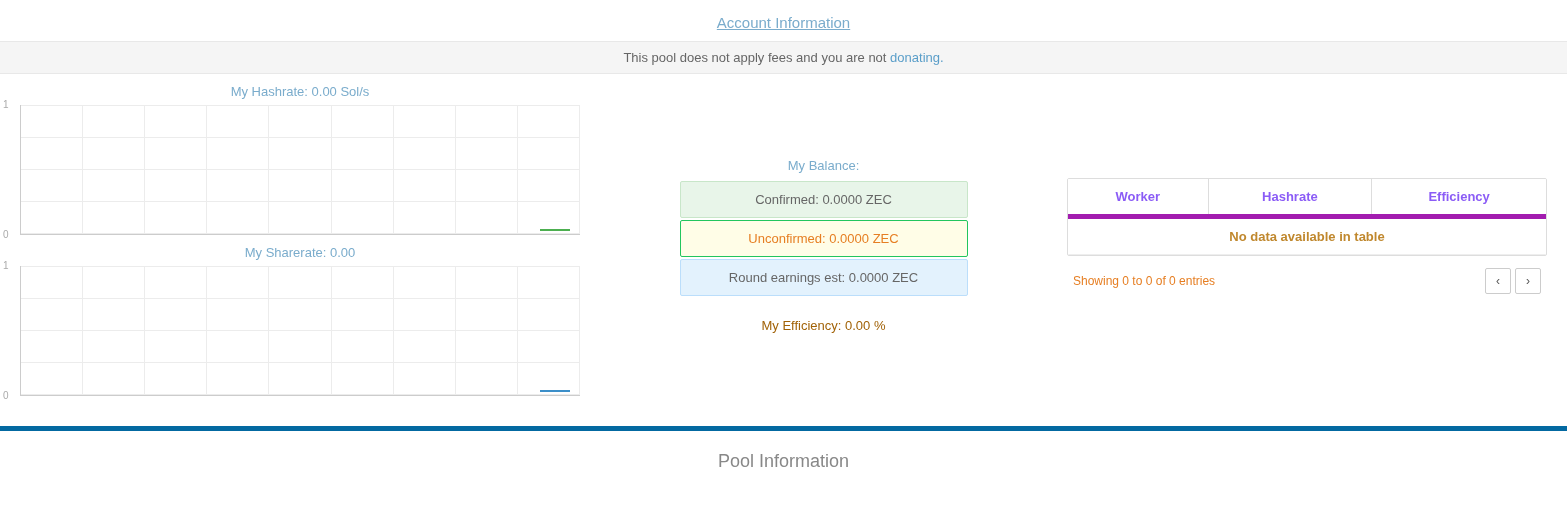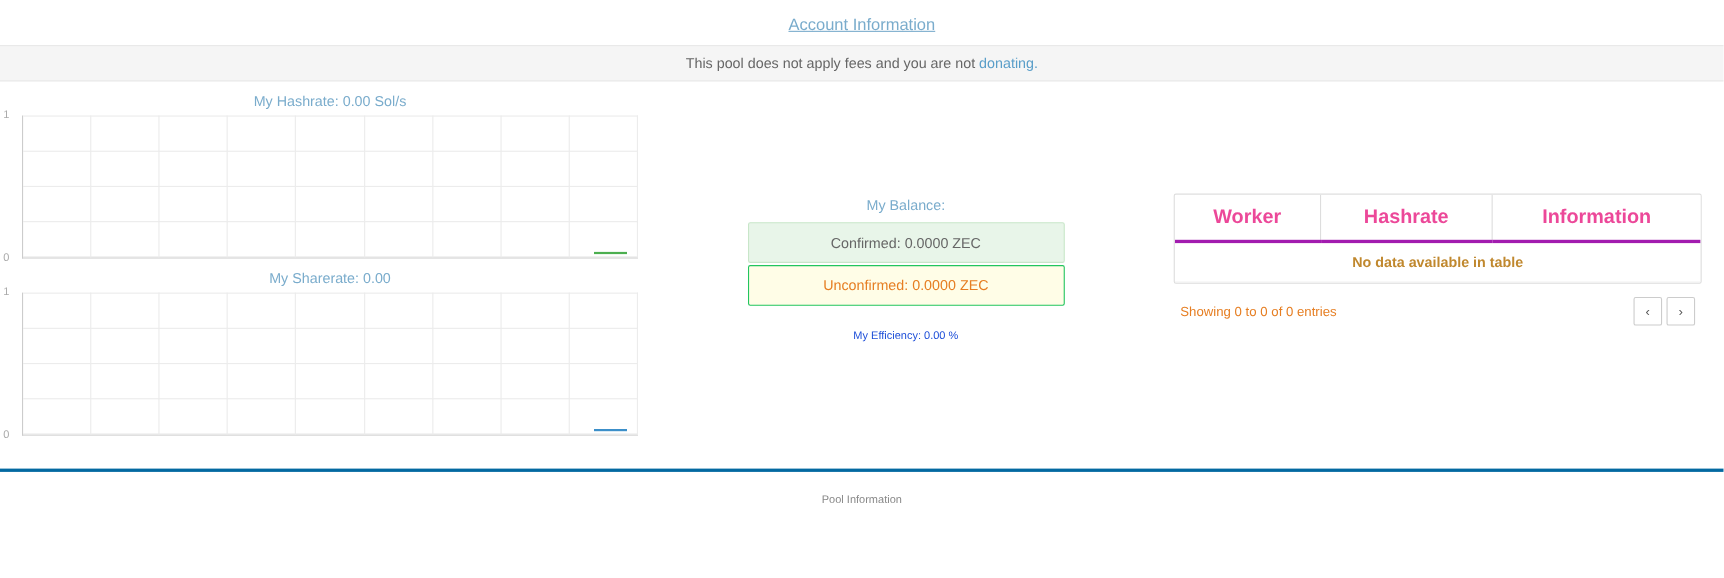--- a/index.html
+++ b/index.html
@@ -154,44 +154,44 @@
     }
 
     .balance-round {
       background: #e3f2fd;
       color: #666;
       border: 1px solid #bbdefb;
     }
 
     .efficiency-label {
       text-align: center;
-      color: #1d4ed8;
-      font-size: 10px;
+      color: #a16207;
+      font-size: 13px;
       margin-top: 10px;
     }
 
     
     .worker-table-wrapper {
       border: 1px solid #ddd;
       border-radius: 2px;
       overflow: hidden;
     }
 
     table {
       width: 100%;
       border-collapse: collapse;
     }
 
     thead th {
       padding: 10px 12px;
       text-align: center;
       font-weight: bold;
-      color: #ec4899;
-      font-size: 18px;
-      border-bottom: 3px solid #a21caf;
+      color: #8b5cf6;
+      font-size: 13px;
+      border-bottom: 5px solid #a21caf;
       border-right: 1px solid #ddd;
       background: #fff;
     }
 
     thead th:last-child {
       border-right: none;
     }
 
     tbody td {
       padding: 10px 12px;
@@ -227,23 +227,23 @@
       align-items: center;
       justify-content: center;
       font-size: 12px;
       color: #555;
       border-radius: 2px;
     }
 
     .pool-info-title {
       text-align: center;
       color: #888;
-      font-size: 10px;
+      font-size: 18px;
       padding: 20px 0 10px;
-      border-top: 3px solid #0369a1;
+      border-top: 5px solid #0369a1;
       margin-top: 20px;
     }
 
     .chart-cols {
       position: absolute;
       top: 0; left: 0; right: 0; bottom: 0;
       display: flex;
       align-items: flex-end;
     }
 
@@ -320,32 +320,33 @@
         <div class="chart-line-blue"></div>
       </div>
     </div>
   </div>
 
   <div class="center-panel">
     <div class="balance-box">
       <div class="balance-title">My Balance:</div>
       <div class="balance-item balance-confirmed">Confirmed: 0.0000 ZEC</div>
       <div class="balance-item balance-unconfirmed">Unconfirmed: 0.0000 ZEC</div>
+      <div class="balance-item balance-round">Round earnings est: 0.0000 ZEC</div>
     </div>
     <div class="efficiency-label">My Efficiency: 0.00 %</div>
   </div>
 
   <div class="right-panel">
     <div class="worker-table-wrapper">
       <table>
         <thead>
           <tr>
             <th>Worker</th>
             <th>Hashrate</th>
-            <th>Information</th>
+            <th>Efficiency</th>
           </tr>
         </thead>
         <tbody>
           <tr>
             <td colspan="3">No data available in table</td>
           </tr>
         </tbody>
       </table>
     </div>
     <div class="table-footer">

